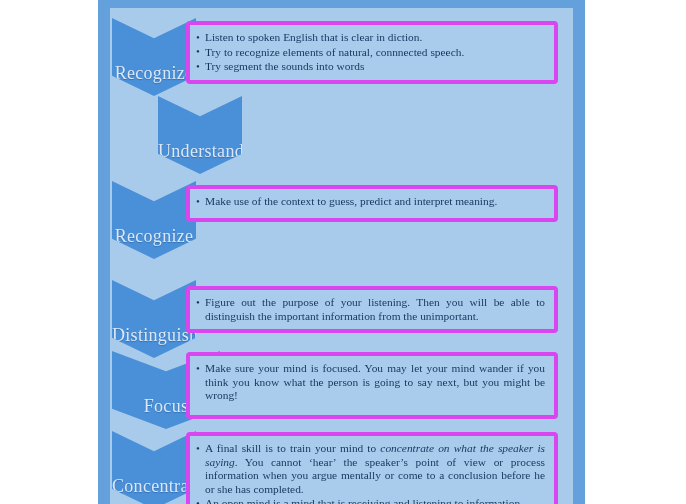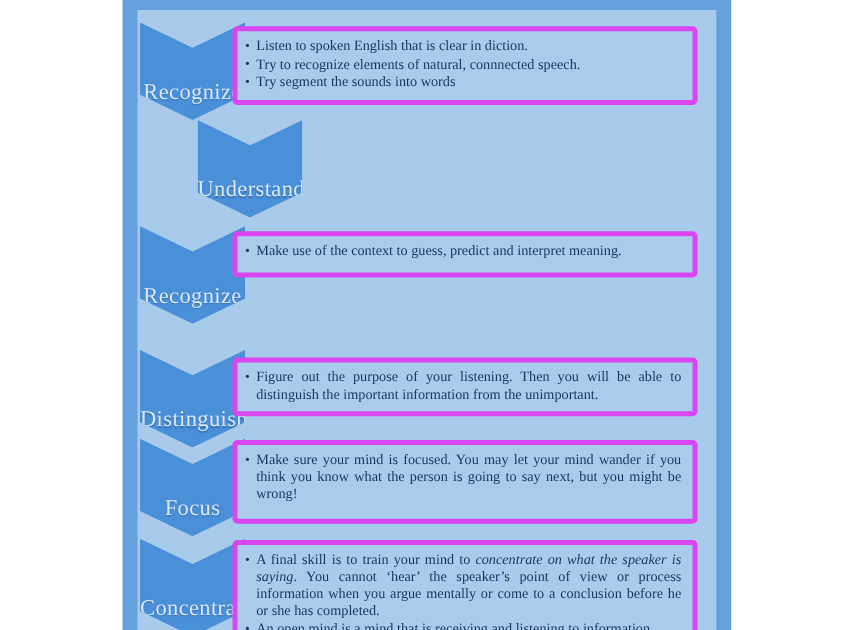--- a/index.html
+++ b/index.html
@@ -159,21 +159,21 @@
           <div class="chev" style="height: 78px;">
             <div class="chev-label">Distinguish</div>
           </div>
           <div class="box" style="top: 6px; min-height: 47px;">
             <ul class="bullets">
               <li>Figure out the purpose of your listening. Then you will be able to distinguish the important information from the unimportant.</li>
             </ul>
           </div>
         </div>
         <div class="row" style="top: 343px; height: 78px;">
-          <div class="chev" style="height: 78px;">
+          <div class="chev" style="height: 78px; padding-left: 24px;">
             <div class="chev-label">Focus</div>
           </div>
           <div class="box" style="top: 1px; min-height: 67px;">
             <ul class="bullets">
               <li>Make sure your mind is focused. You may let your mind wander if you think you know what the person is going to say next, but you might be wrong!</li>
             </ul>
           </div>
         </div>
         <div class="row" style="top: 423px; height: 78px;">
           <div class="chev" style="height: 78px;">

